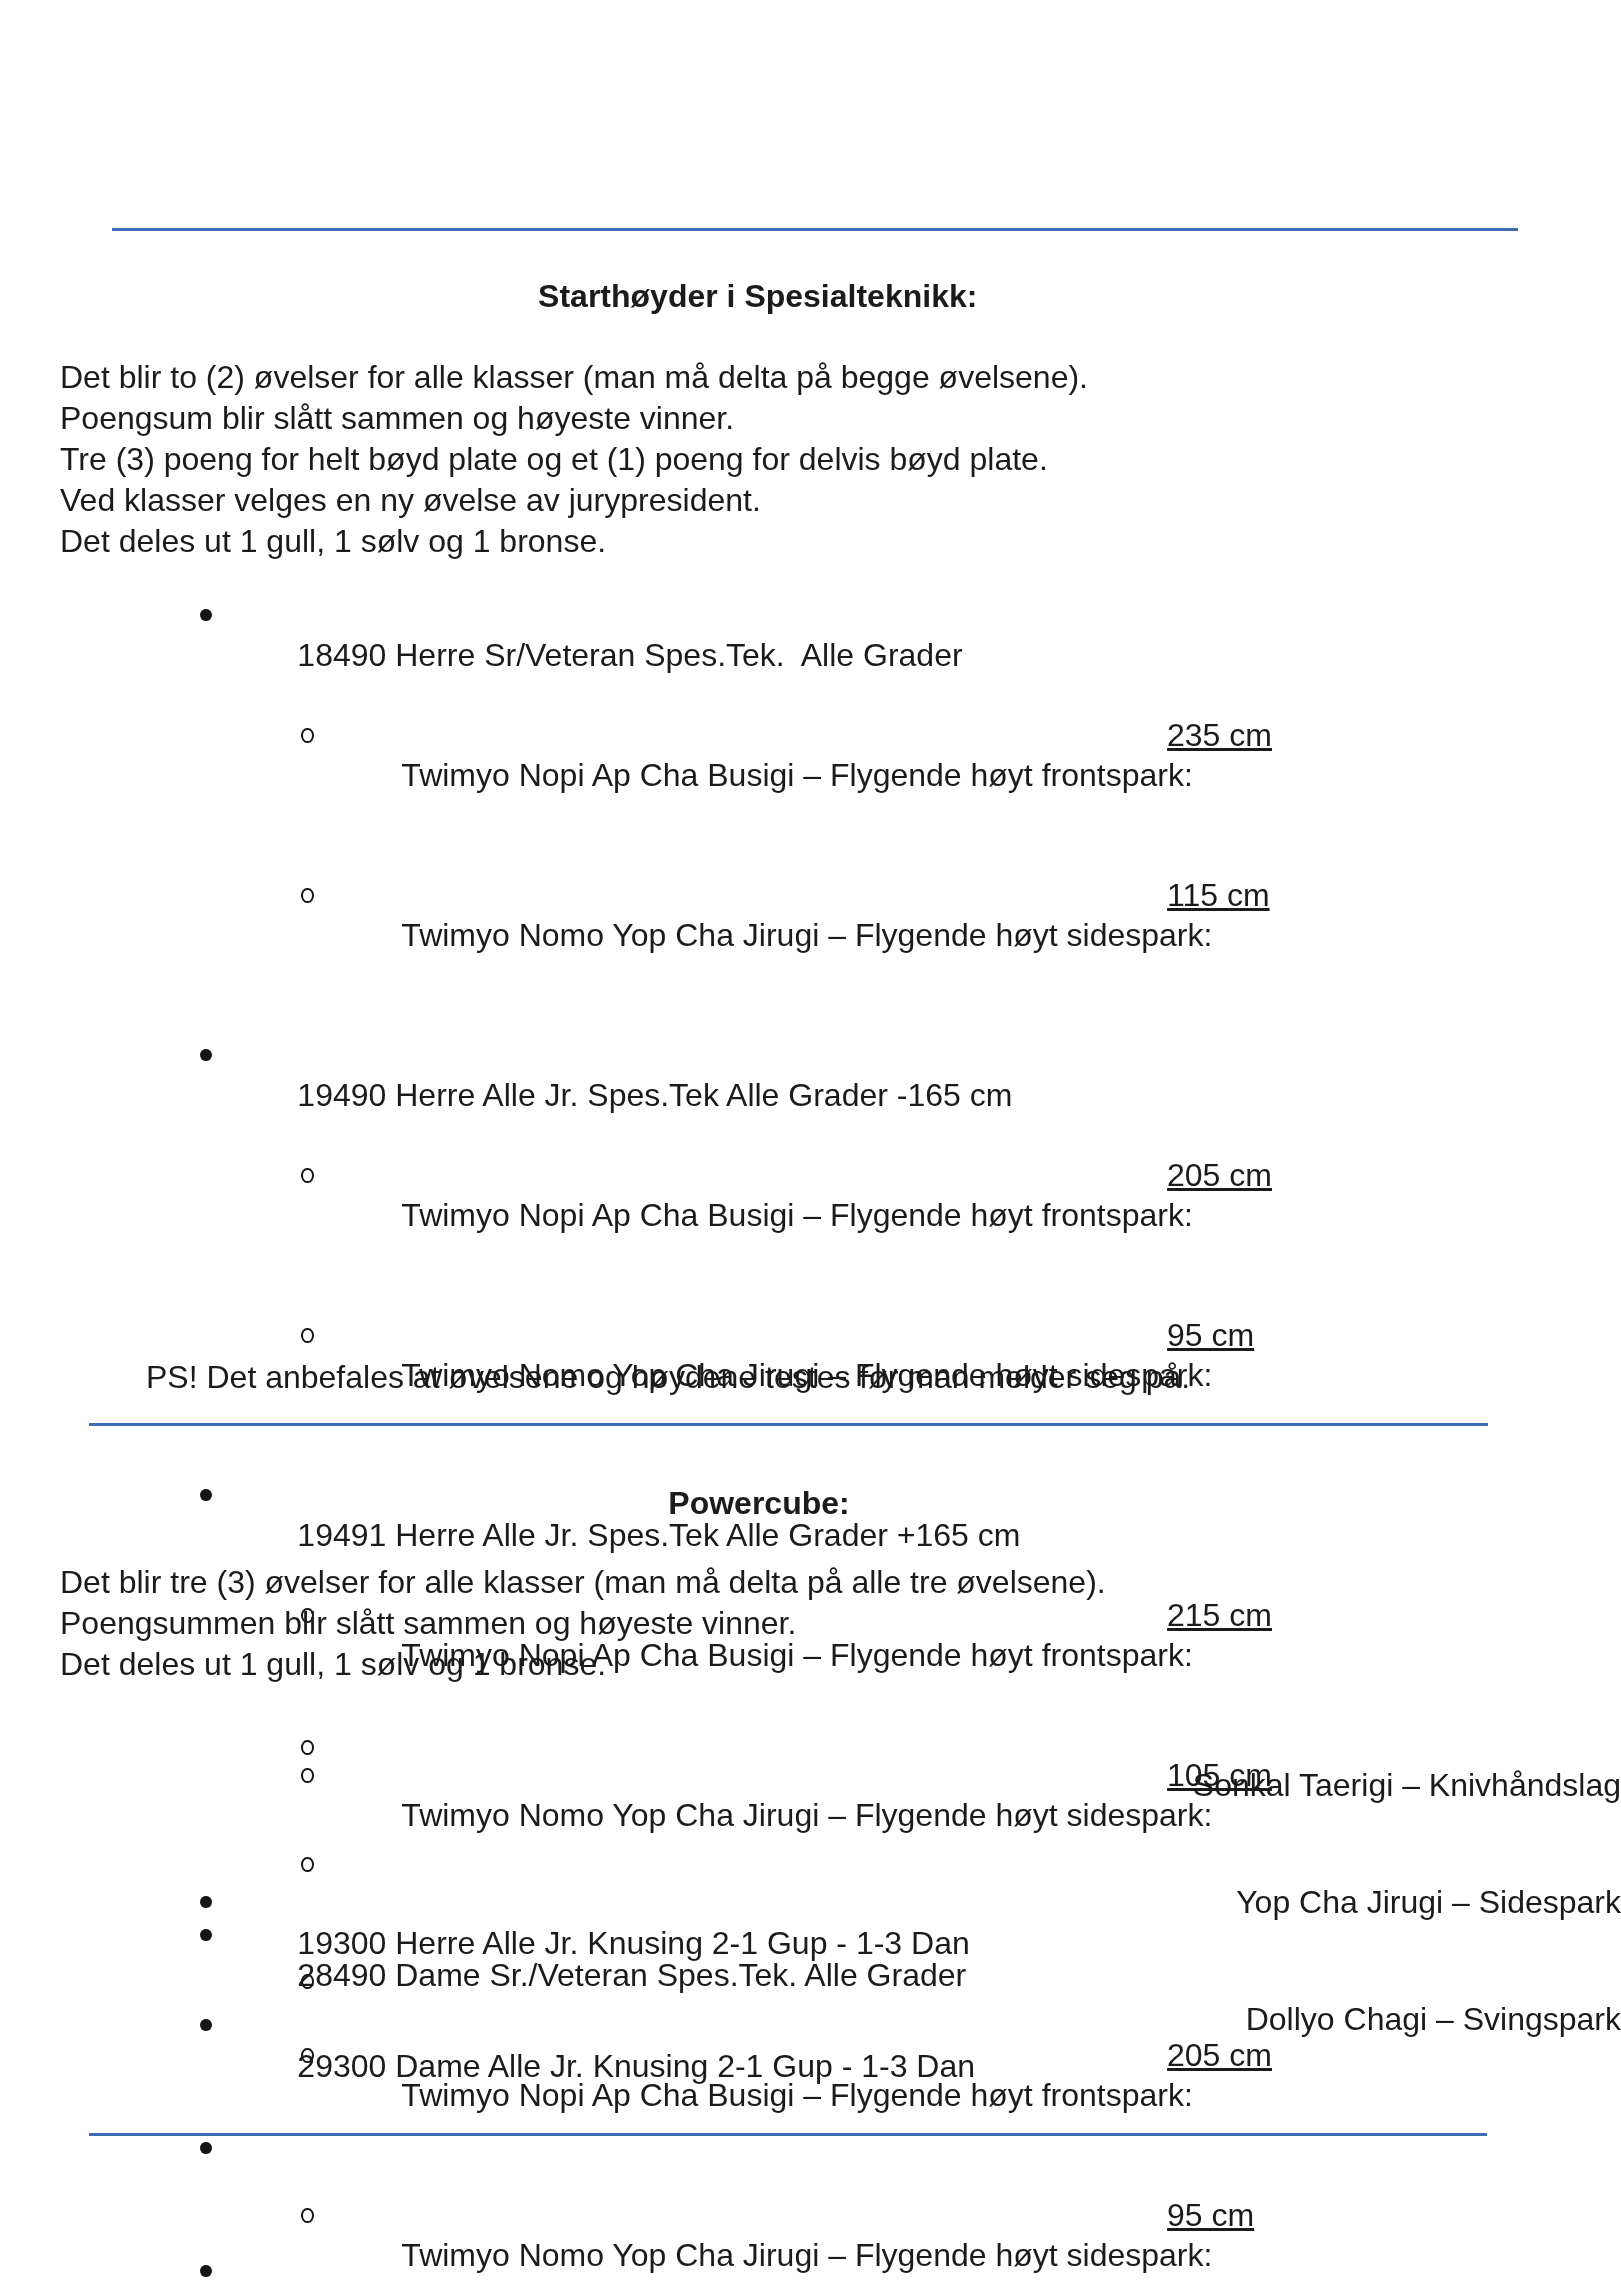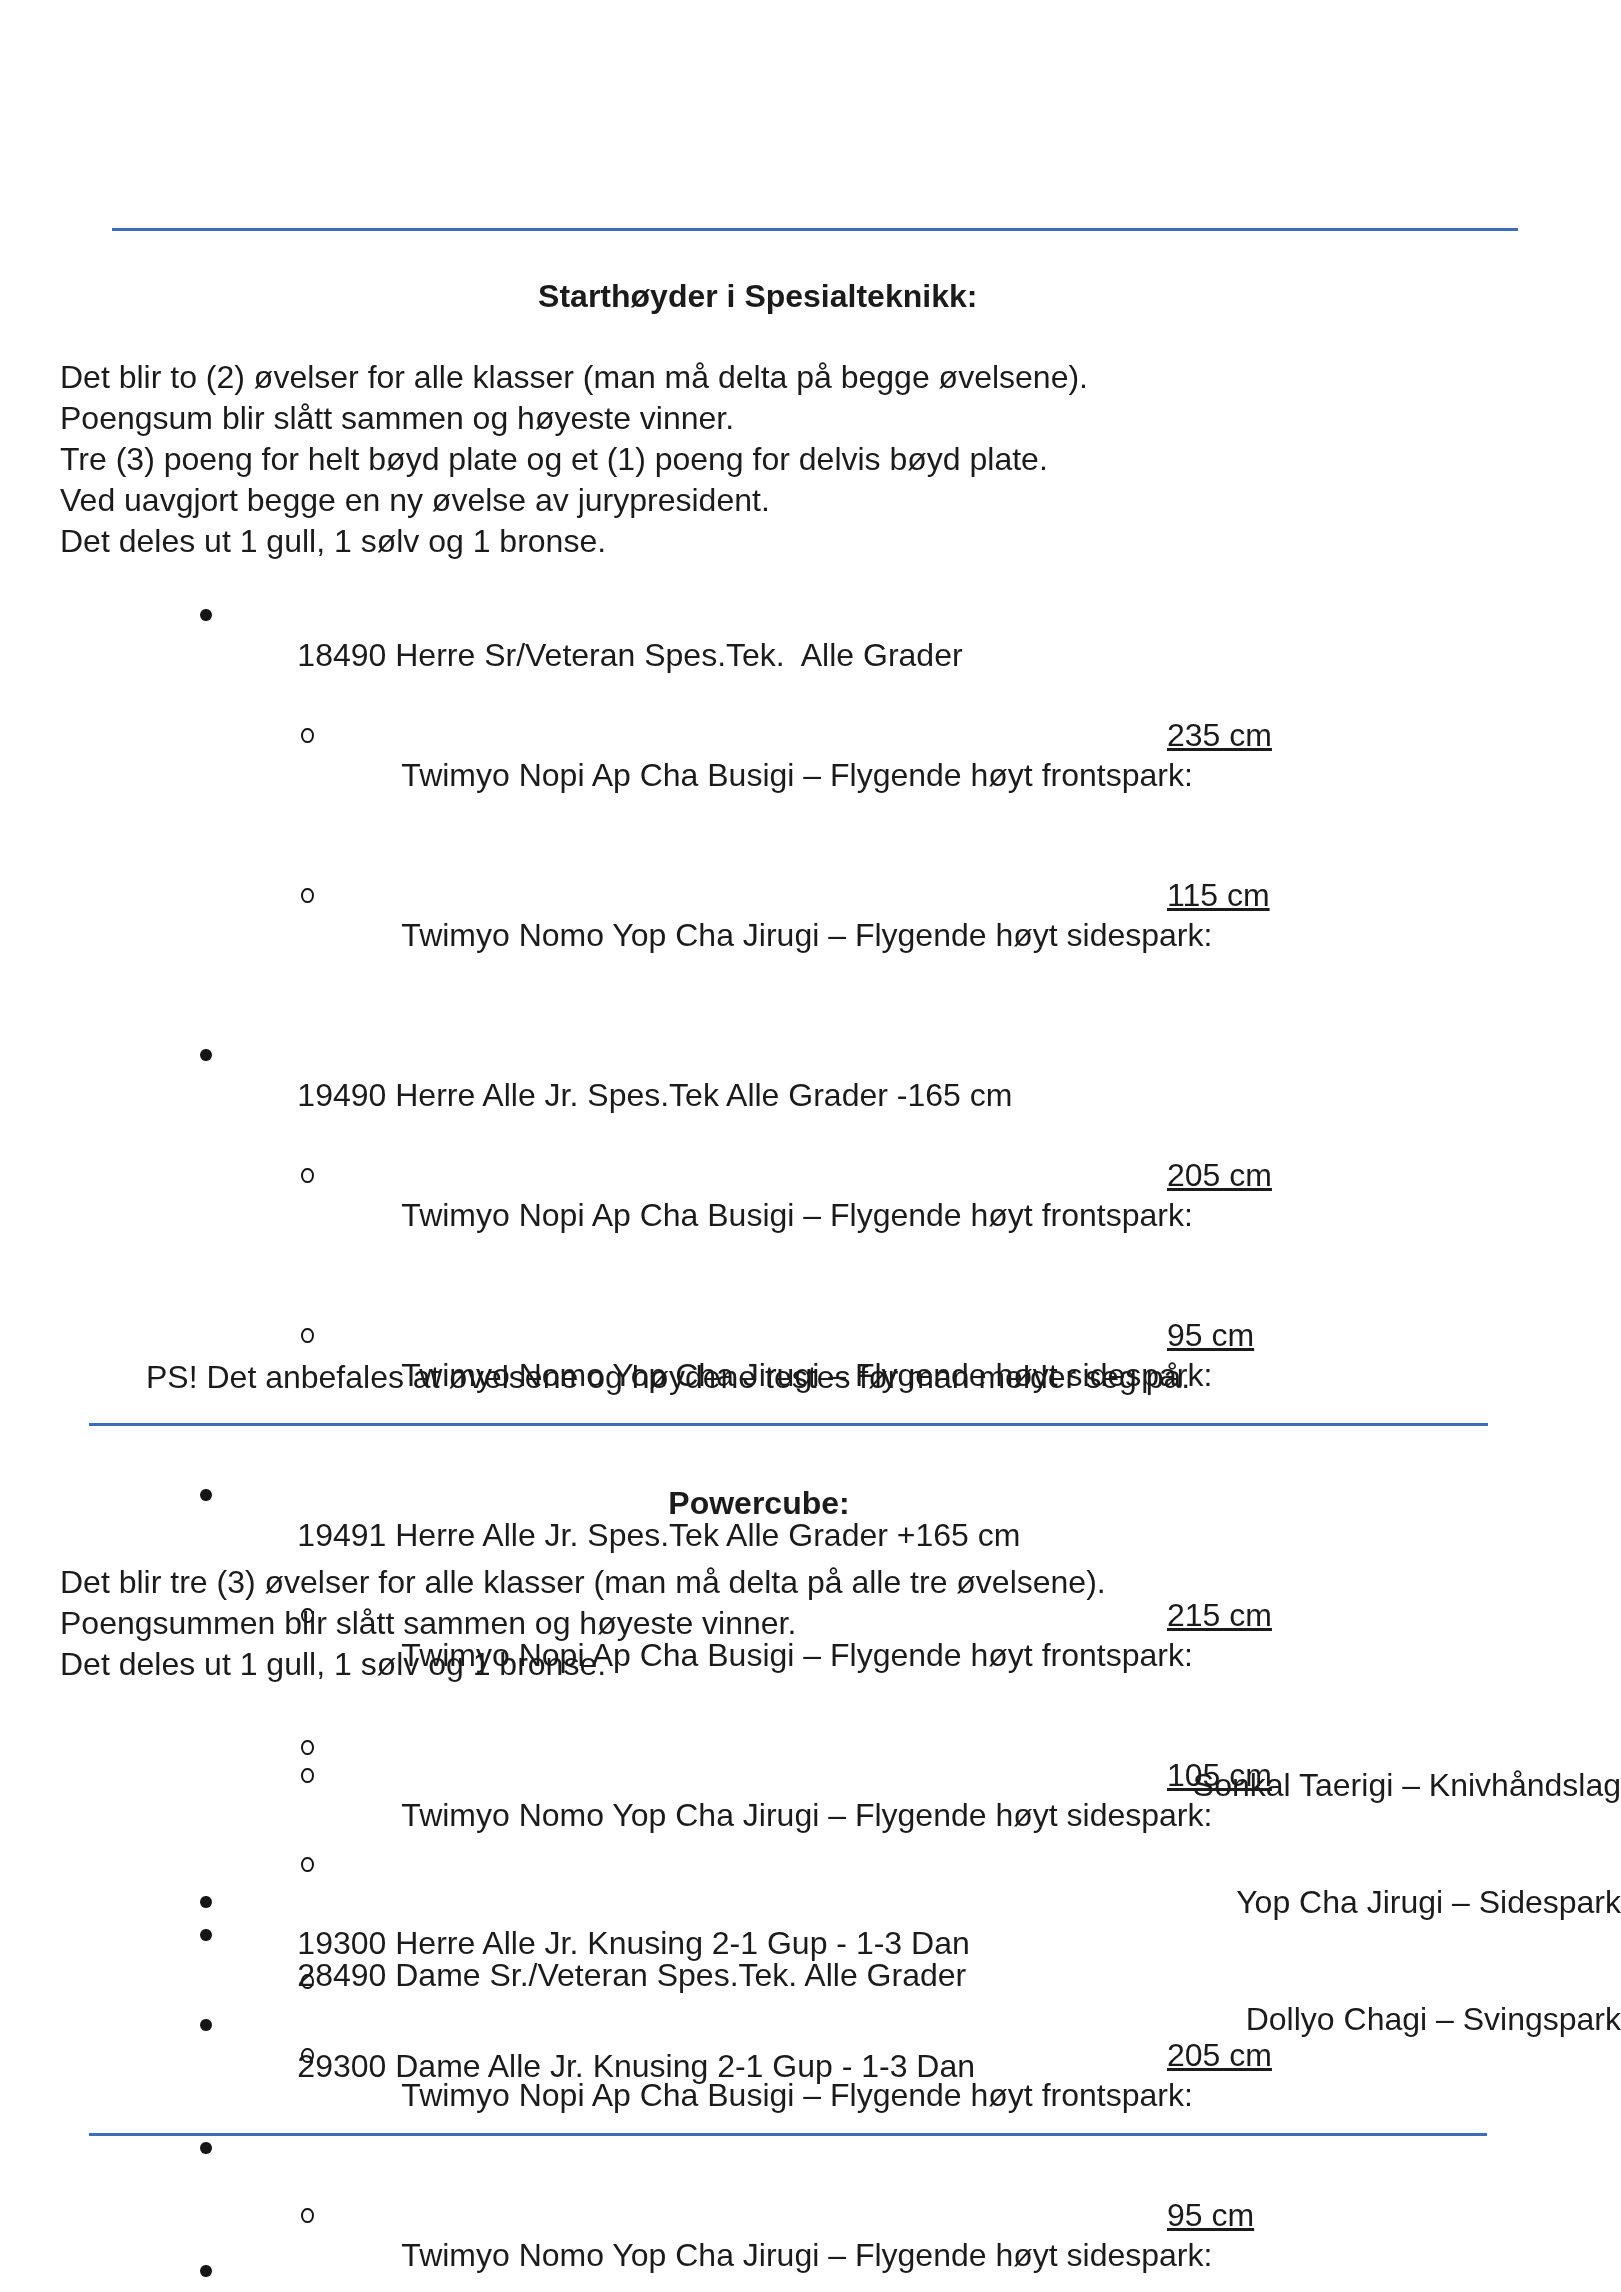--- a/index.html
+++ b/index.html
@@ -40,21 +40,21 @@
 <div class="page">
 
   <div class="divider" style="top:228px; left:112px; width:1406px;"></div>
 
   <div class="heading" style="top:276px;">Starthøyder i Spesialteknikk:</div>
 
   <div class="para" style="top:357px;">
     <div class="line">Det blir to (2) øvelser for alle klasser (man må delta på begge øvelsene).</div>
     <div class="line">Poengsum blir slått sammen og høyeste vinner.</div>
     <div class="line">Tre (3) poeng for helt bøyd plate og et (1) poeng for delvis bøyd plate.</div>
-    <div class="line">Ved uavgjort begge en ny øvelse av jurypresident.</div>
+    <div class="line">Ved klasser velges en ny øvelse av jurypresident.</div>
     <div class="line">Det deles ut 1 gull, 1 sølv og 1 bronse.</div>
   </div>
 
   <div class="list" style="top:595px;">
 
     <div class="li li-main">
       <span class="dot"></span><span>18490 Herre Sr/Veteran Spes.Tek.  Alle Grader</span>
     </div>
     <div class="li li-sub">
       <span class="ring"></span><span>Twimyo Nopi Ap Cha Busigi – Flygende høyt frontspark:</span>

